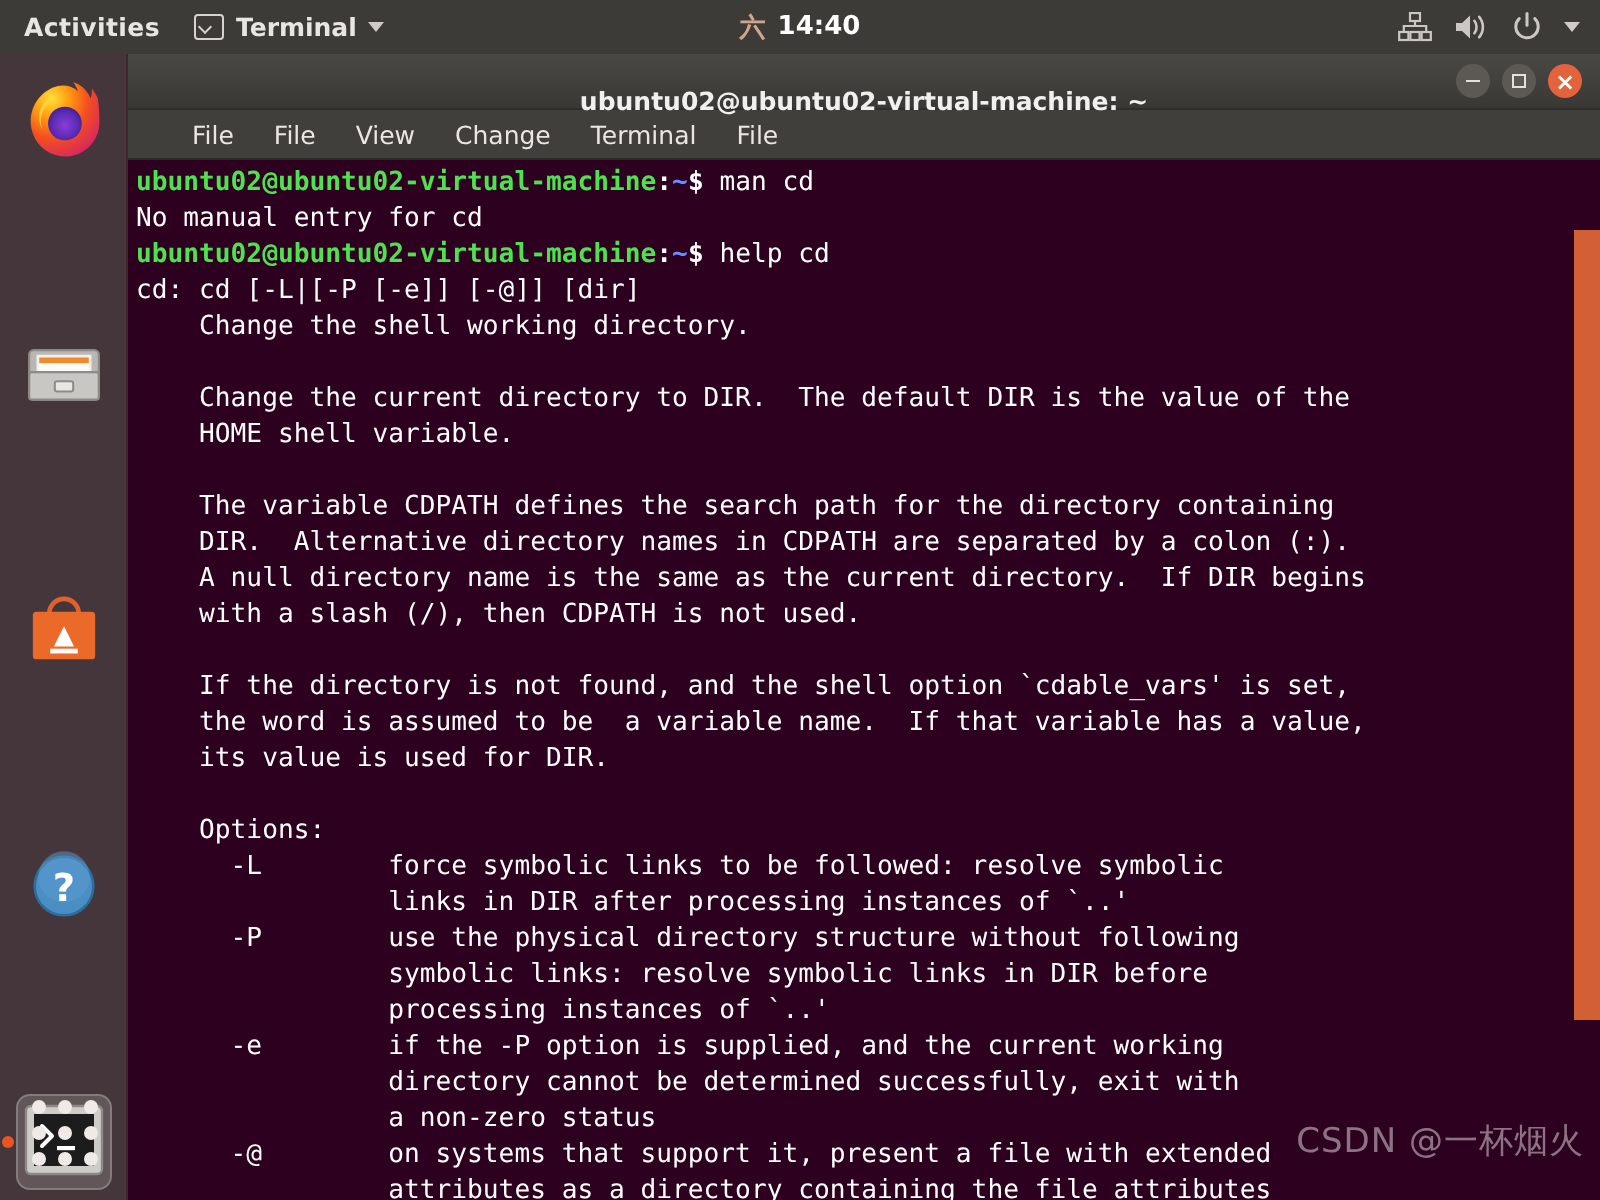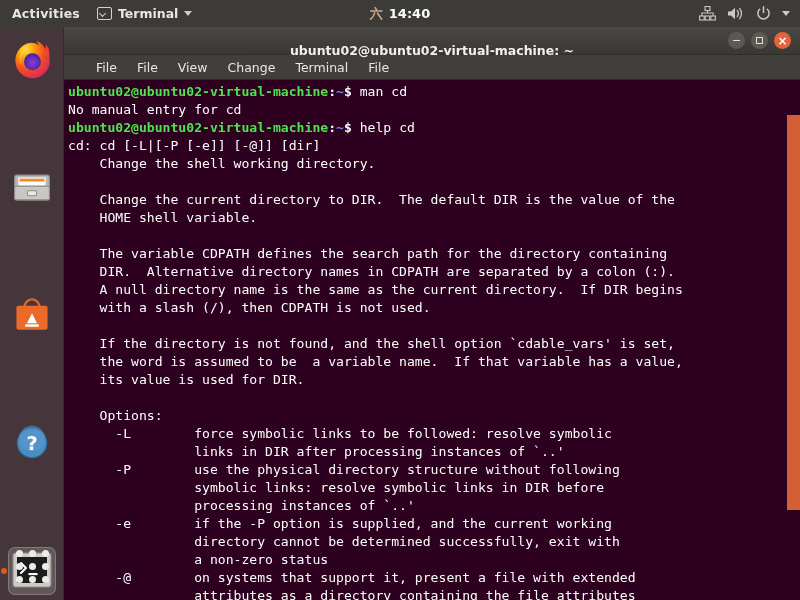--- a/index.html
+++ b/index.html
@@ -247,15 +247,16 @@
       <span class="menu-item">File</span>
     </div>
 
     <div id="termbody">
       <div id="termtext"><div class="ln"><span class="c-green">ubuntu02@ubuntu02-virtual-machine</span><span class="c-wbold">:</span><span class="c-blue">~</span><span class="c-wbold">$</span><span class="c-white"> man cd</span></div><div class="ln c-white">No manual entry for cd</div><div class="ln"><span class="c-green">ubuntu02@ubuntu02-virtual-machine</span><span class="c-wbold">:</span><span class="c-blue">~</span><span class="c-wbold">$</span><span class="c-white"> help cd</span></div><div class="ln c-white">cd: cd [-L|[-P [-e]] [-@]] [dir]</div><div class="ln c-white">    Change the shell working directory.</div><div class="ln c-white">&nbsp;</div><div class="ln c-white">    Change the current directory to DIR.  The default DIR is the value of the</div><div class="ln c-white">    HOME shell variable.</div><div class="ln c-white">&nbsp;</div><div class="ln c-white">    The variable CDPATH defines the search path for the directory containing</div><div class="ln c-white">    DIR.  Alternative directory names in CDPATH are separated by a colon (:).</div><div class="ln c-white">    A null directory name is the same as the current directory.  If DIR begins</div><div class="ln c-white">    with a slash (/), then CDPATH is not used.</div><div class="ln c-white">&nbsp;</div><div class="ln c-white">    If the directory is not found, and the shell option `cdable_vars' is set,</div><div class="ln c-white">    the word is assumed to be  a variable name.  If that variable has a value,</div><div class="ln c-white">    its value is used for DIR.</div><div class="ln c-white">&nbsp;</div><div class="ln c-white">    Options:</div><div class="ln c-white">      -L        force symbolic links to be followed: resolve symbolic</div><div class="ln c-white">                links in DIR after processing instances of `..'</div><div class="ln c-white">      -P        use the physical directory structure without following</div><div class="ln c-white">                symbolic links: resolve symbolic links in DIR before</div><div class="ln c-white">                processing instances of `..'</div><div class="ln c-white">      -e        if the -P option is supplied, and the current working</div><div class="ln c-white">                directory cannot be determined successfully, exit with</div><div class="ln c-white">                a non-zero status</div><div class="ln c-white">      -@        on systems that support it, present a file with extended</div><div class="ln c-white">                attributes as a directory containing the file attributes</div></div>
 
       <div id="scrollbar">
         <div id="scrollthumb"></div>
       </div>
 
+      <div id="watermark">CSDN @一杯烟火</div>
     </div>
   </div>
 </div>
 
 </body></html>

